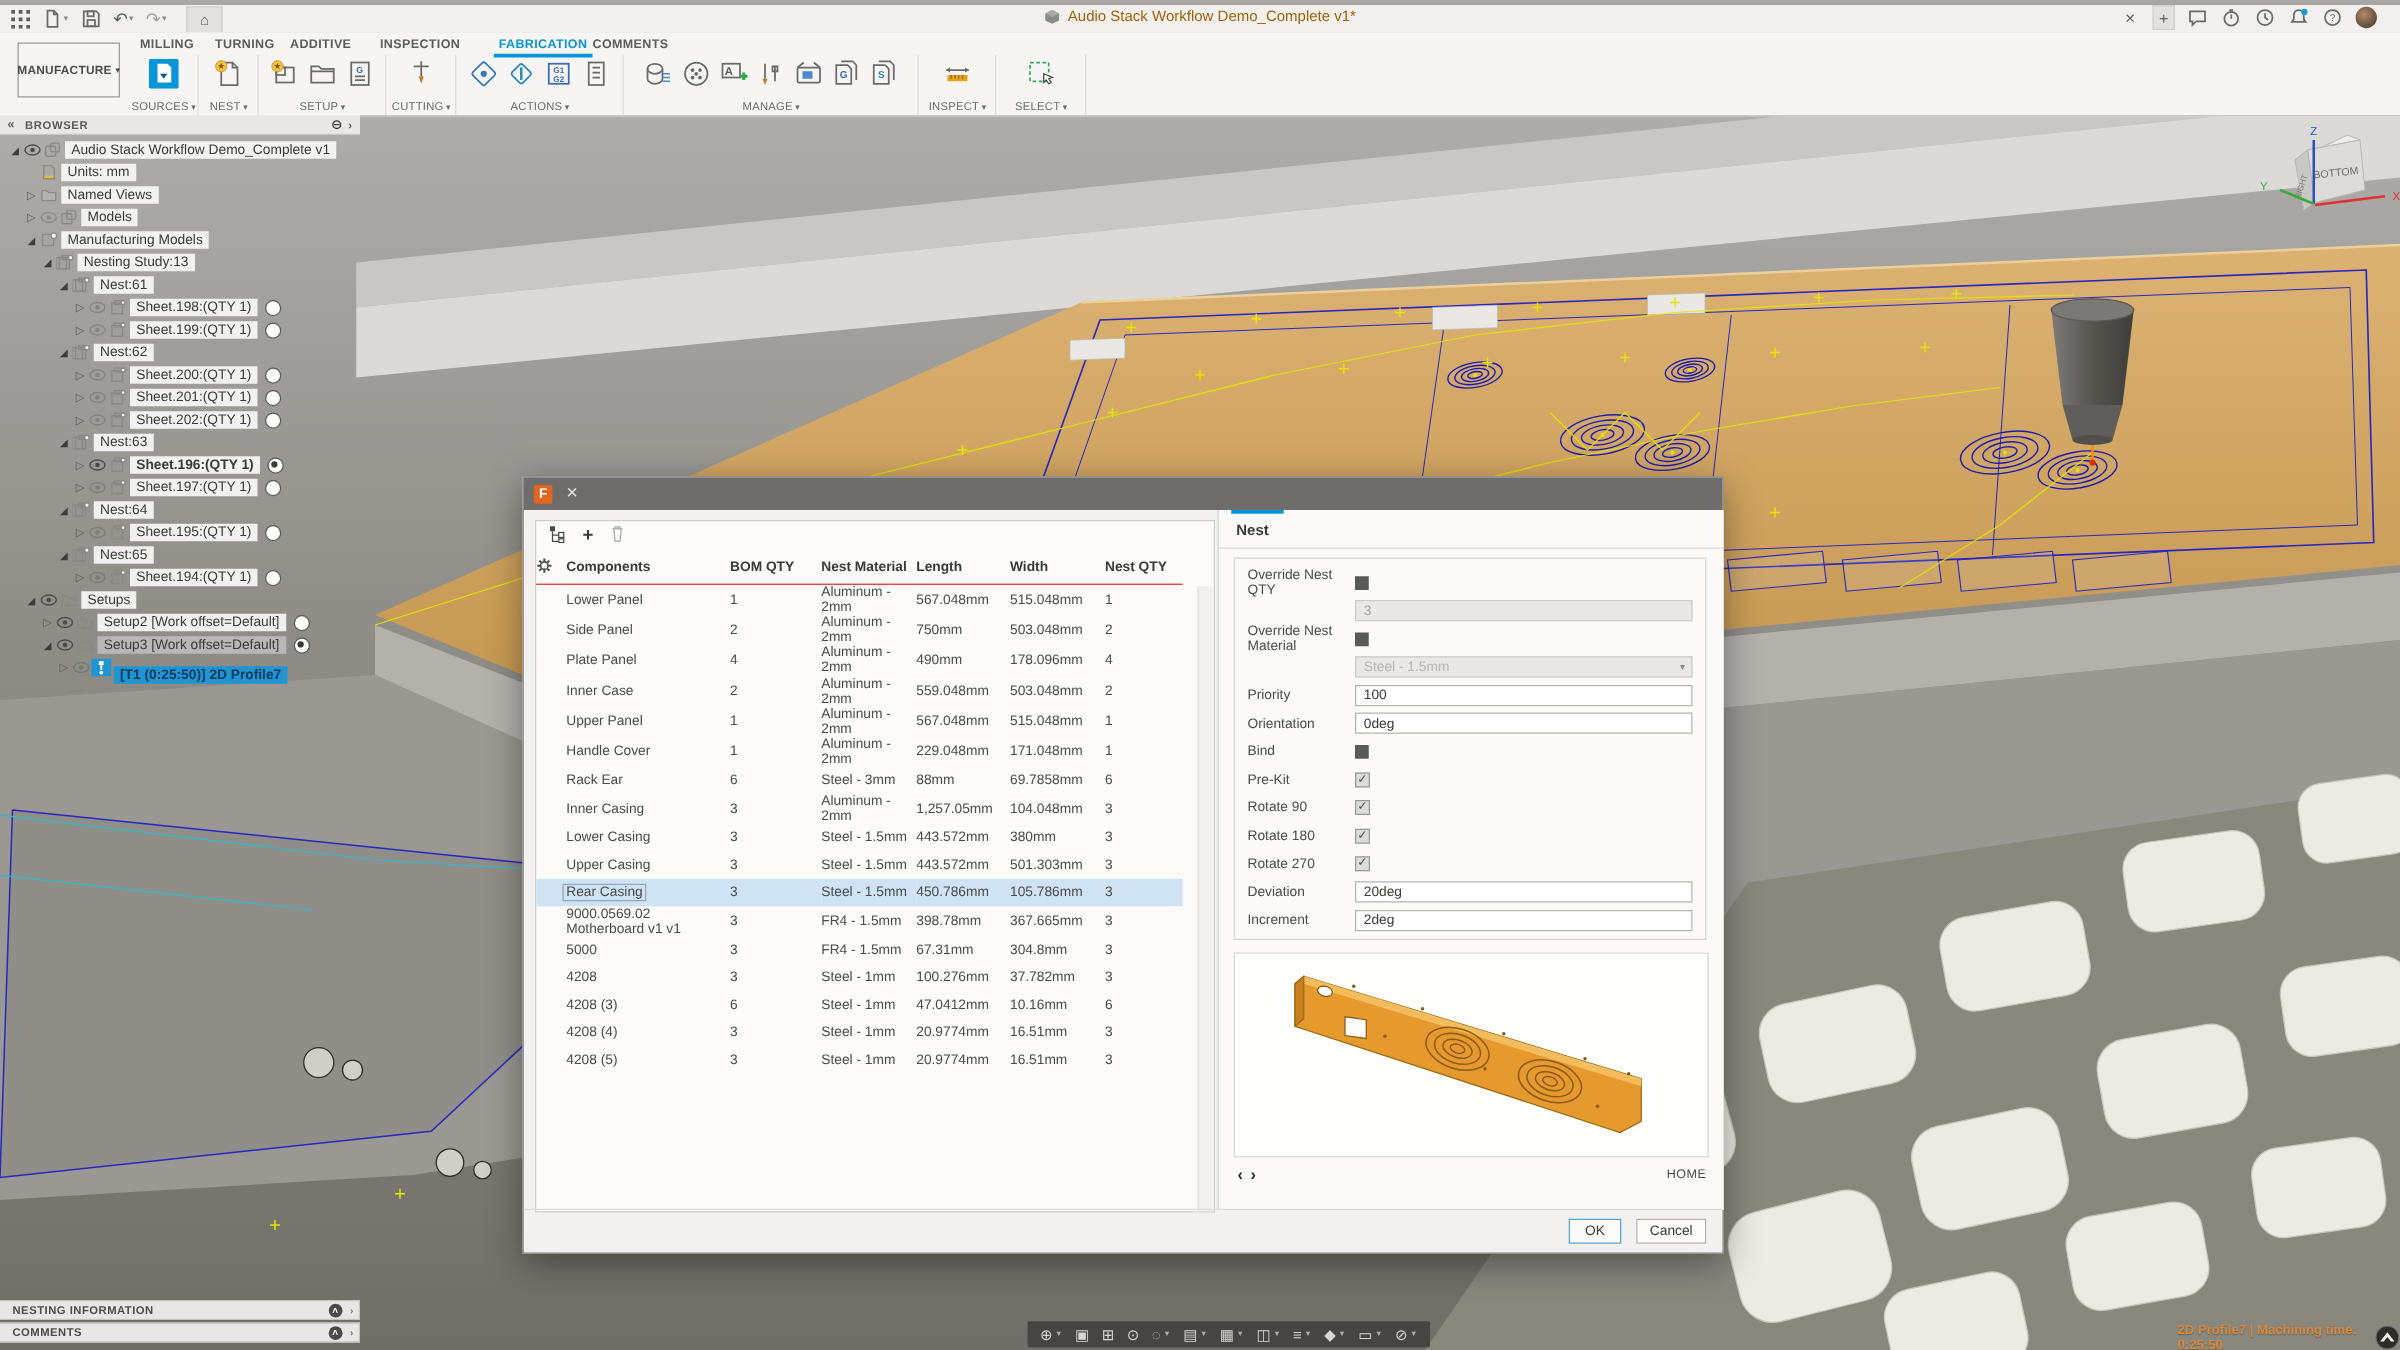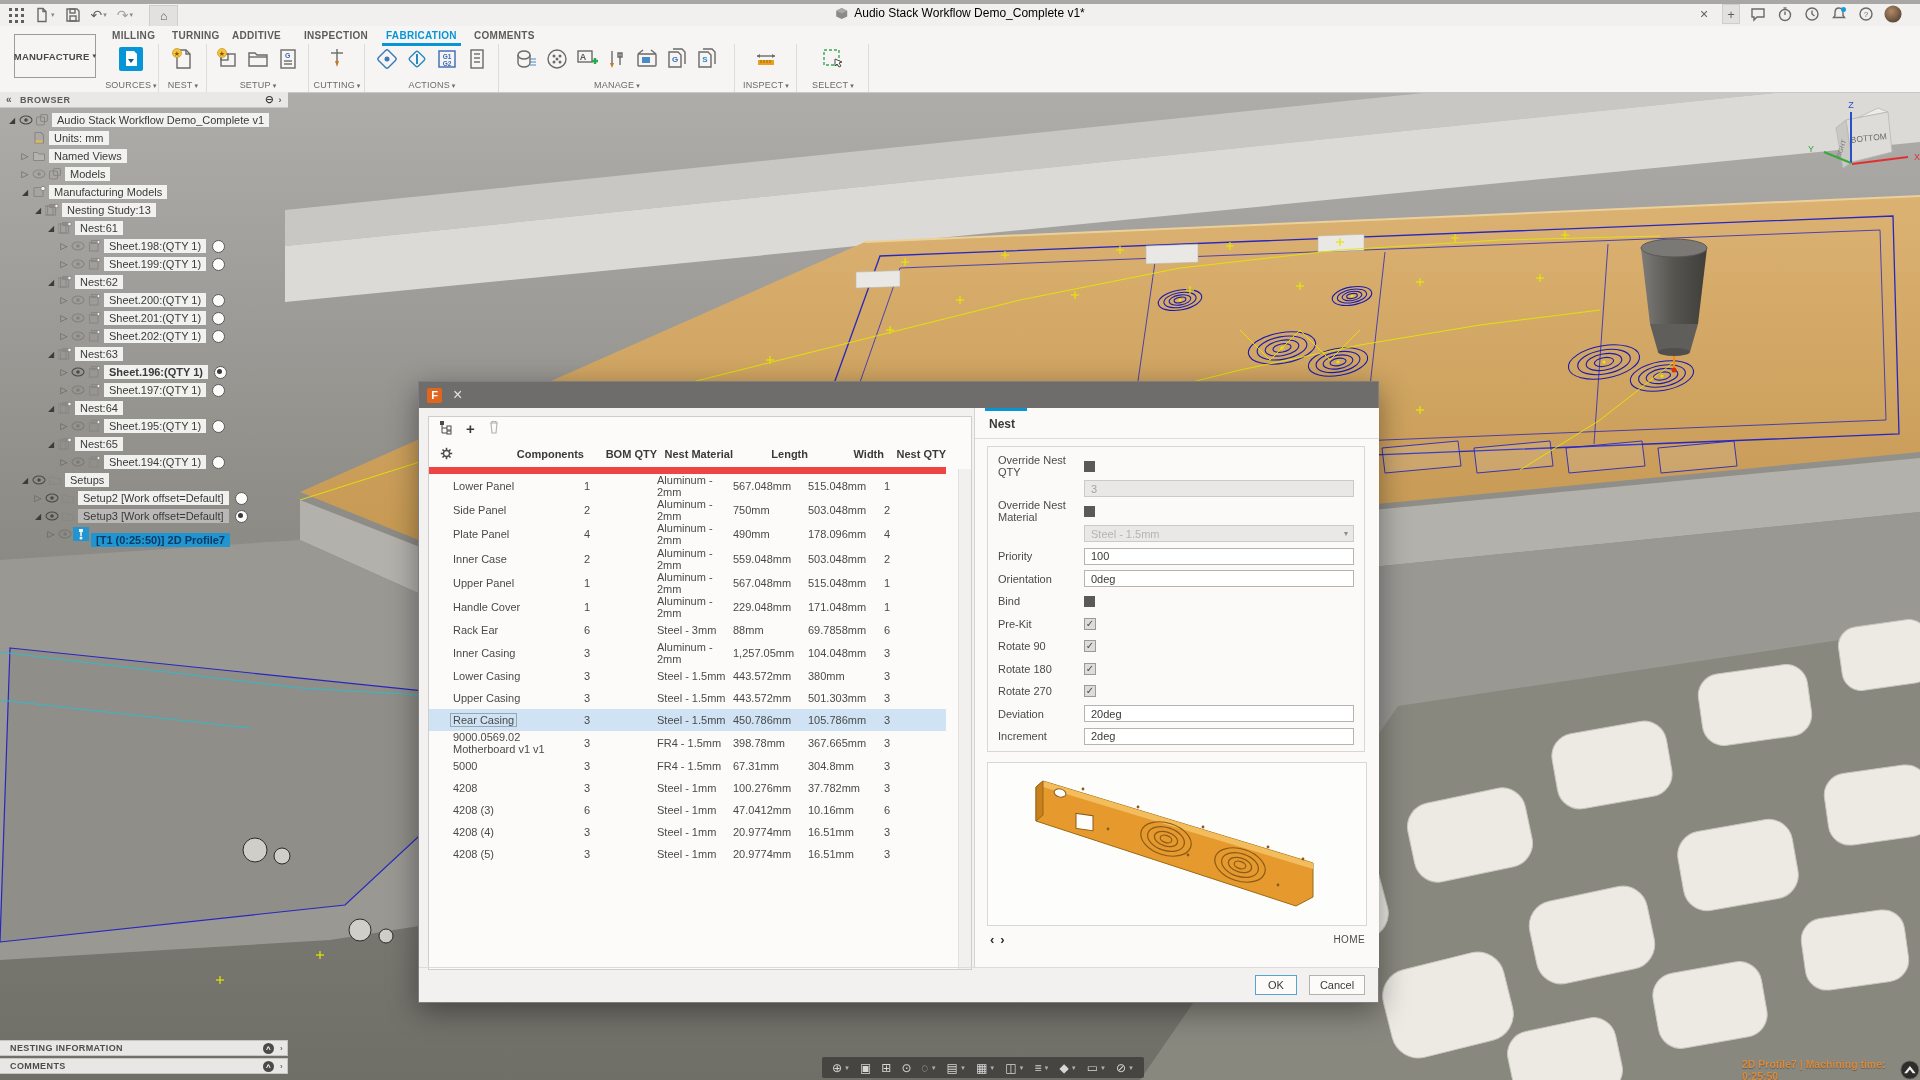--- a/index.html
+++ b/index.html
@@ -7,29 +7,29 @@
        font-family:"Liberation Sans","DejaVu Sans",sans-serif;color:#3a3a38;
        user-select:none;cursor:default;}
   #scene{position:absolute;left:0;top:0;width:1920px;height:1080px;}
   
   #titlebar{position:absolute;left:0;top:0;width:1920px;height:26px;background:#f1f0ee;border-bottom:1px solid #d8d7d5;}
   #titlebar:before{content:"";position:absolute;left:0;top:0;width:100%;height:4px;background:#a8a7a5;}
   #qat{position:absolute;left:6px;top:6px;display:flex;align-items:center;gap:6px;height:18px;}
   .qi{display:flex;align-items:center;font-size:13px;color:#5a5a58;padding:0 2px;}
   .qi .car{font-size:7px;color:#8a8a88;margin-left:1px;}
   #home-tab{background:#e2e1df;border:1px solid #cfcecc;border-bottom:none;padding:0 10px;height:20px;display:flex;align-items:center;font-size:12px;color:#5a5a58;margin-left:8px;}
-  #title-center{position:absolute;left:50%;top:6px;transform:translateX(-50%);display:flex;align-items:center;gap:6px;font-size:12px;color:#000000;}
+  #title-center{position:absolute;left:50%;top:6px;transform:translateX(-50%);display:flex;align-items:center;gap:6px;font-size:12px;color:#a16207;}
   #tb-right{position:absolute;right:18px;top:4px;display:flex;align-items:center;gap:9px;height:20px;}
   .tbi{display:flex;align-items:center;justify-content:center;width:18px;height:18px;font-size:13px;color:#5f5f5d;}
   
   #ribbon{position:absolute;left:0;top:26px;width:1920px;height:66px;background:#f6f5f3;border-bottom:1px solid #c8c7c5;}
   #workspace-btn{position:absolute;left:14px;top:8px;width:80px;height:42px;border:1px solid #9d9c9a;background:#f6f5f3;display:flex;align-items:center;justify-content:center;font-size:9.5px;font-weight:bold;color:#4a4a48;letter-spacing:.2px;}
   #workspace-btn .car{font-size:7px;margin-left:3px;}
   .rtab{position:absolute;top:2px;font-size:10px;font-weight:bold;color:#5c5c5a;letter-spacing:.3px;padding:2px 4px;}
-  .rtab.active{color:#0696d7;}
+  .rtab.active{color:#0696d7;margin-left:13px;}
   .rtab.active:after{content:"";position:absolute;left:0;right:0;bottom:-3px;height:3px;background:#0696d7;}
   .rgroup{position:absolute;top:18px;height:46px;border-right:1px solid #dddcda;display:flex;flex-direction:column;align-items:center;justify-content:space-between;padding-bottom:2px;}
   .ricons{display:flex;align-items:center;gap:4px;margin-top:2px;}
   .ricon{width:26px;height:26px;display:flex;align-items:center;justify-content:center;}
   .rlabel{font-size:9px;color:#6b6a68;letter-spacing:.2px;}
   .rlabel .car{font-size:7px;margin-left:2px;}
   
   #browser-panel{position:absolute;left:0;top:92px;width:288px;}
   #browser-header{height:15px;background:#e9e8e6;border-bottom:1px solid #c9c8c6;display:flex;align-items:center;font-size:9px;font-weight:bold;color:#5a5a58;letter-spacing:.5px;padding:0 6px;}
   #browser-header .sp{flex:1;}
@@ -49,21 +49,21 @@
   
   #dialog{position:absolute;left:418px;top:381px;width:959px;height:620px;background:#f2f1ef;border:1px solid #7f7e7c;box-shadow:0 8px 28px rgba(0,0,0,.4);}
   .dlg-title{height:26px;background:#6e6d6b;display:flex;align-items:center;padding:0 8px;gap:7px;}
   .ficon{width:15px;height:15px;background:#e0651f;color:#fff;font-size:11px;font-weight:bold;display:flex;align-items:center;justify-content:center;border-radius:2px;}
   .dlg-title .tt{color:#f4f3f1;font-size:12px;flex:1;}
   .dlg-close{color:#e4e3e1;font-size:16px;padding:0 4px;}
   #table-box{position:absolute;left:9px;top:34px;width:542px;height:552px;background:#fcfbfa;border:1px solid #cfcecc;}
   #tbl-toolbar{height:24px;display:flex;align-items:center;gap:12px;padding:0 9px;}
   #tbl-scroll{position:absolute;right:0;top:52px;bottom:0;width:12px;background:#f1f0ee;border-left:1px solid #e2e1df;}
   table.ctable{border-collapse:collapse;table-layout:fixed;width:517px;font-size:11px;}
-  table.ctable th{font-weight:bold;color:#3a3a38;text-align:right;height:26px;border-bottom:7px solid #ef4444;padding:0;vertical-align:middle;}
+  table.ctable th{font-weight:bold;color:#3a3a38;text-align:left;height:26px;border-bottom:1px solid #ef4444;padding:0;vertical-align:middle;}
   table.ctable td{height:22px;padding:0;color:#4a4a48;vertical-align:middle;line-height:1.1;}
   tr.sel td{background:#cfe3f4;}
   td.namecell span.focusbox{display:inline-block;border:1px solid #95a7b8;padding:0 2px;margin-left:-3px;}
   
   #nest-panel{position:absolute;left:555px;top:26px;width:404px;height:560px;background:#fbfaf8;border-left:1px solid #d5d4d2;}
   #tab-ind{position:absolute;left:10px;top:0;width:42px;height:3px;background:#0696d7;}
   .panel-tab{position:absolute;left:14px;top:9px;font-weight:bold;font-size:12px;color:#3a3a38;}
   #panel-hr{position:absolute;left:0;top:30px;width:100%;border-top:1px solid #dddcda;}
   #fields-box{position:absolute;left:12px;top:38px;width:378px;height:306px;border:1px solid #d8d7d5;padding:8px 10px;box-sizing:border-box;}
   .frow{height:22.5px;display:flex;align-items:center;}

